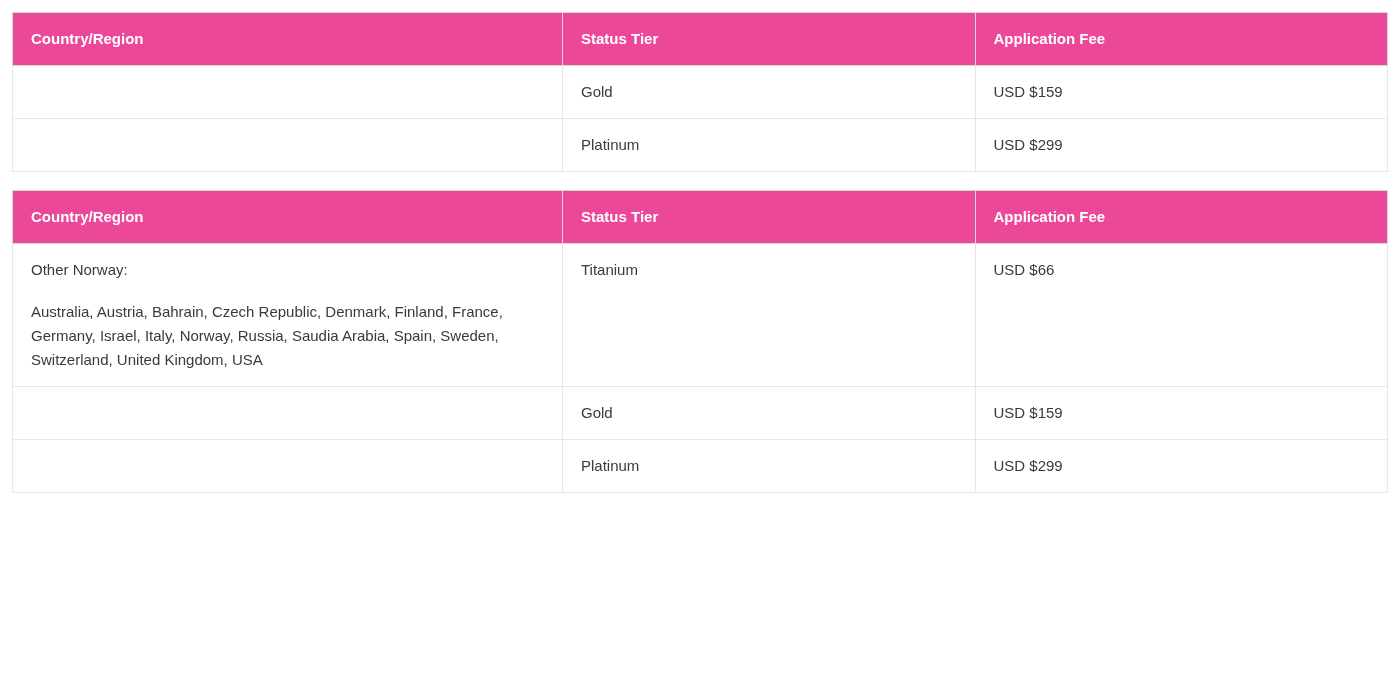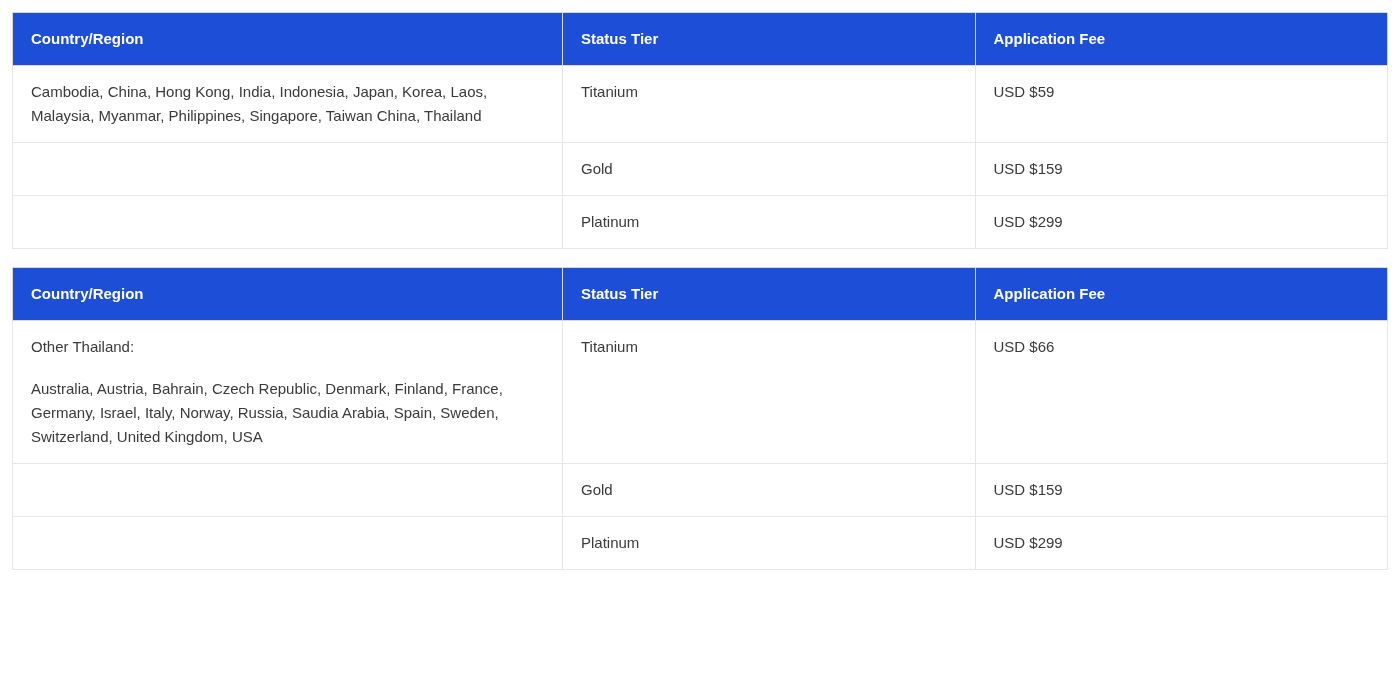--- a/index.html
+++ b/index.html
@@ -16,21 +16,21 @@
       line-height: 1.6;
     }
     .pricing-table {
       width: 100%;
       border-collapse: collapse;
       border: 1px solid #d9d9d9;
       margin-bottom: 18px;
       table-layout: fixed;
     }
     .pricing-table th {
-      background: #1d4ed8;
+      background: #ec4899;
       color: #ffffff;
       text-align: left;
       padding: 14px 18px;
       font-weight: 700;
       font-size: 15px;
       border: 1px solid #d9d9d9;
     }
     .pricing-table td {
       padding: 14px 18px;
       border: 1px solid #e6e6e6;
@@ -51,27 +51,20 @@
 <table class="pricing-table">
   <thead>
     <tr>
       <th class="col-country">Country/Region</th>
       <th class="col-tier">Status Tier</th>
       <th class="col-fee">Application Fee</th>
     </tr>
   </thead>
   <tbody>
     <tr>
-      <td>
-        <span>Cambodia, China, Hong Kong, India, Indonesia, Japan, Korea, Laos, Malaysia, Myanmar, Philippines, Singapore, Taiwan China, Thailand</span>
-      </td>
-      <td>Titanium</td>
-      <td>USD $59</td>
-    </tr>
-    <tr>
       <td></td>
       <td>Gold</td>
       <td>USD $159</td>
     </tr>
     <tr>
       <td></td>
       <td>Platinum</td>
       <td>USD $299</td>
     </tr>
   </tbody>
@@ -81,21 +74,21 @@
   <thead>
     <tr>
       <th class="col-country">Country/Region</th>
       <th class="col-tier">Status Tier</th>
       <th class="col-fee">Application Fee</th>
     </tr>
   </thead>
   <tbody>
     <tr>
       <td>
-        <span class="country-lead">Other Thailand:</span>
+        <span class="country-lead">Other Norway:</span>
         <span>Australia, Austria, Bahrain, Czech Republic, Denmark, Finland, France, Germany, Israel, Italy, Norway, Russia, Saudia Arabia, Spain, Sweden, Switzerland, United Kingdom, USA</span>
       </td>
       <td>Titanium</td>
       <td>USD $66</td>
     </tr>
     <tr>
       <td></td>
       <td>Gold</td>
       <td>USD $159</td>
     </tr>

